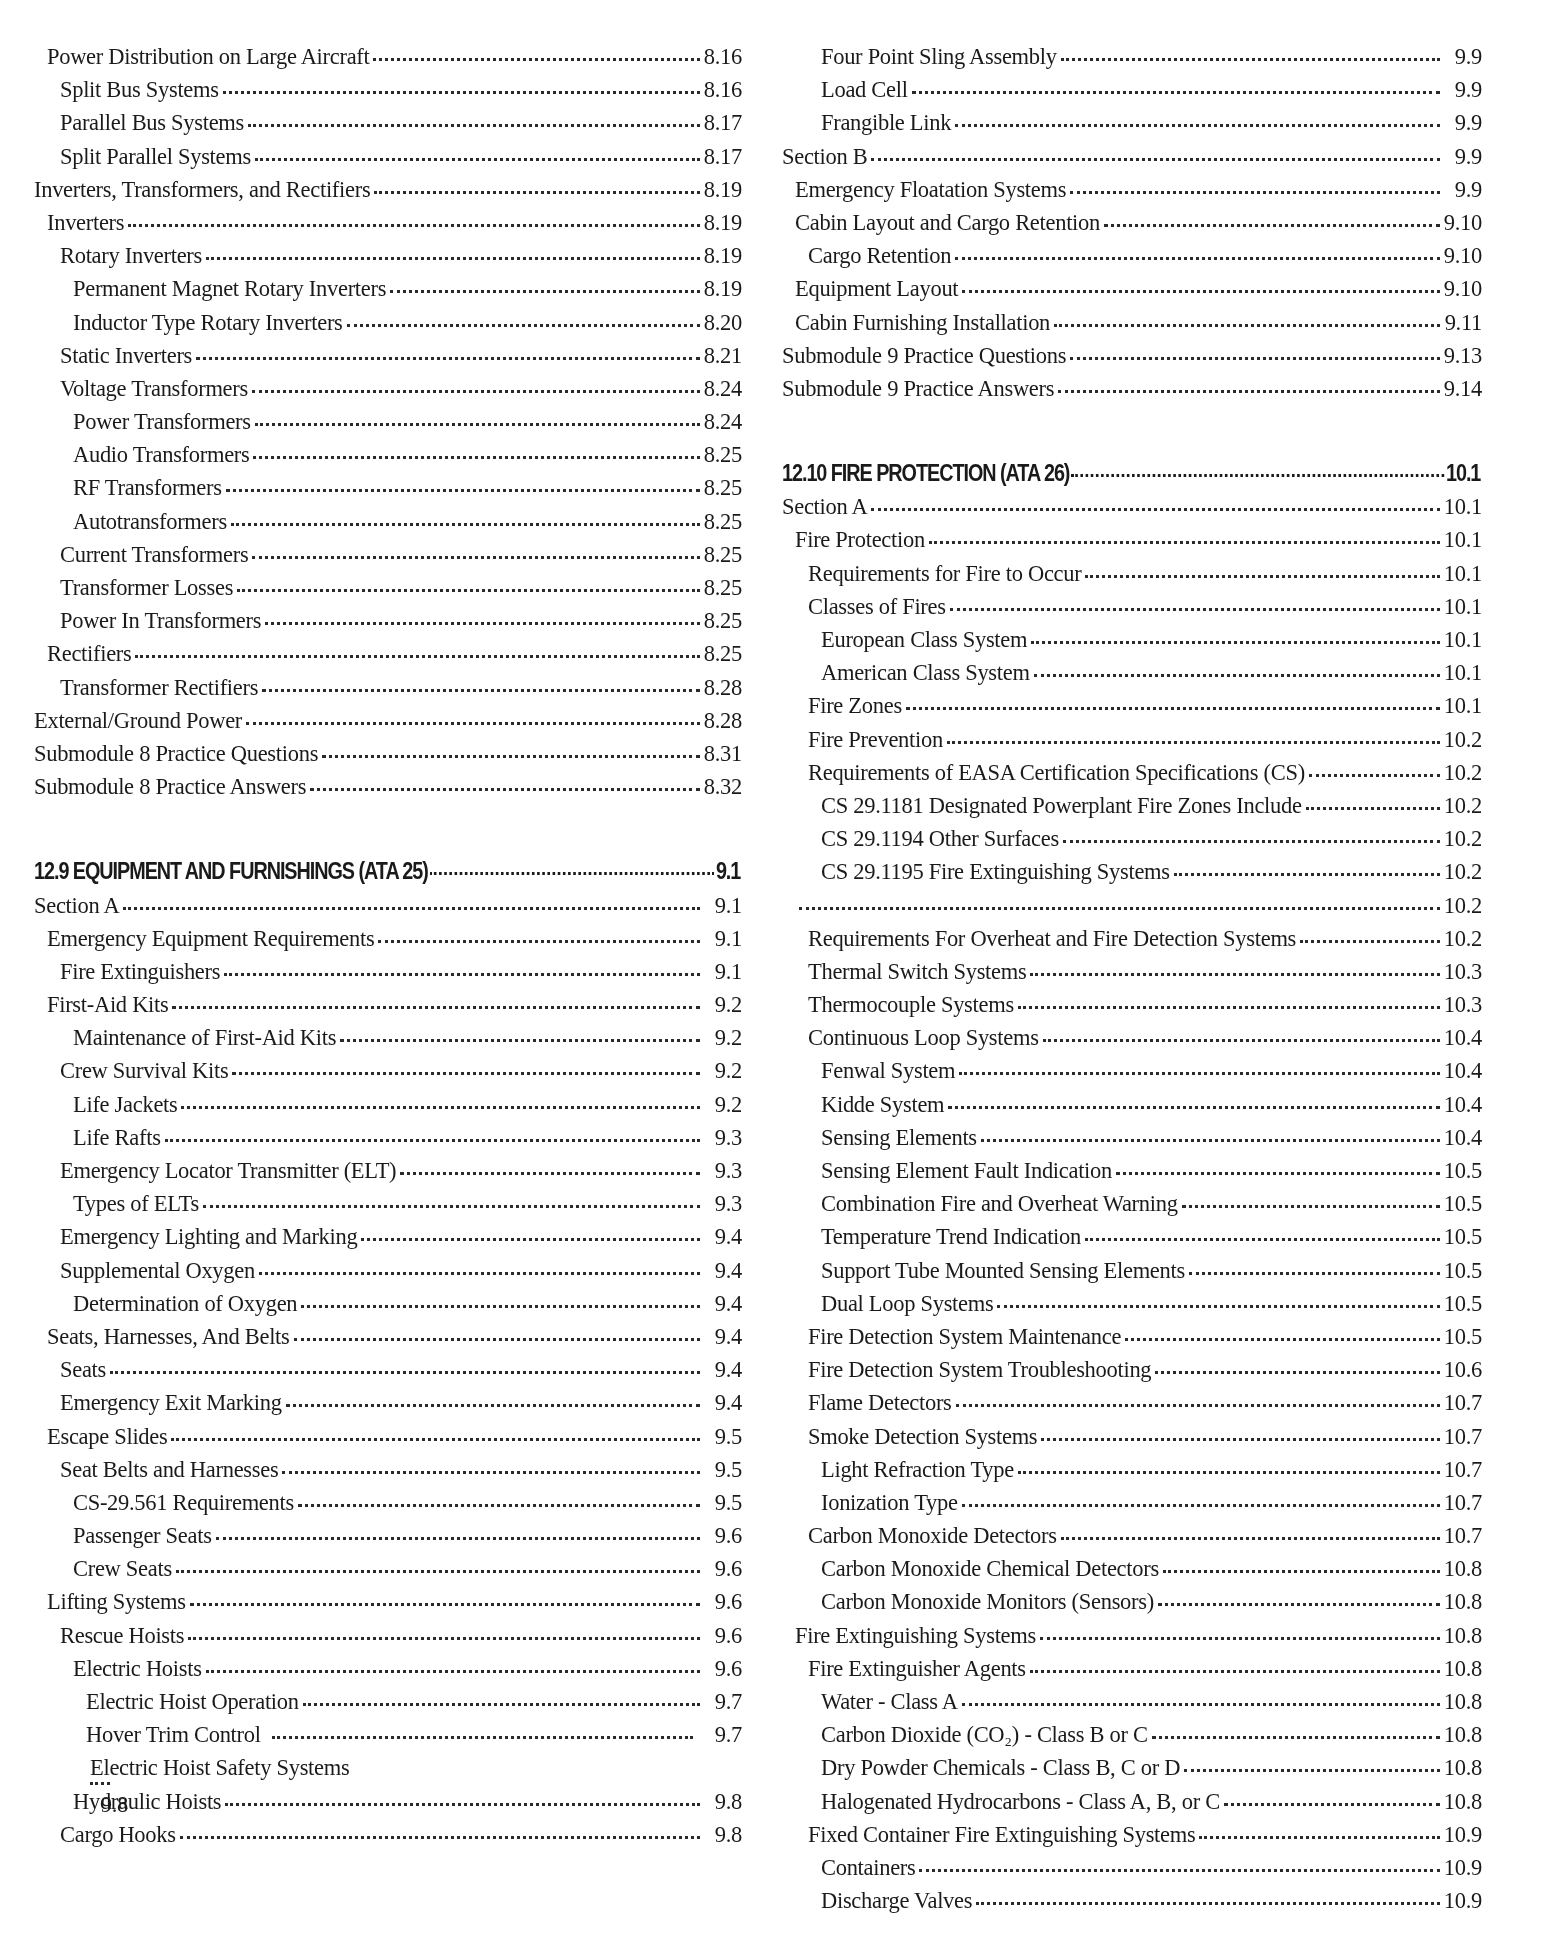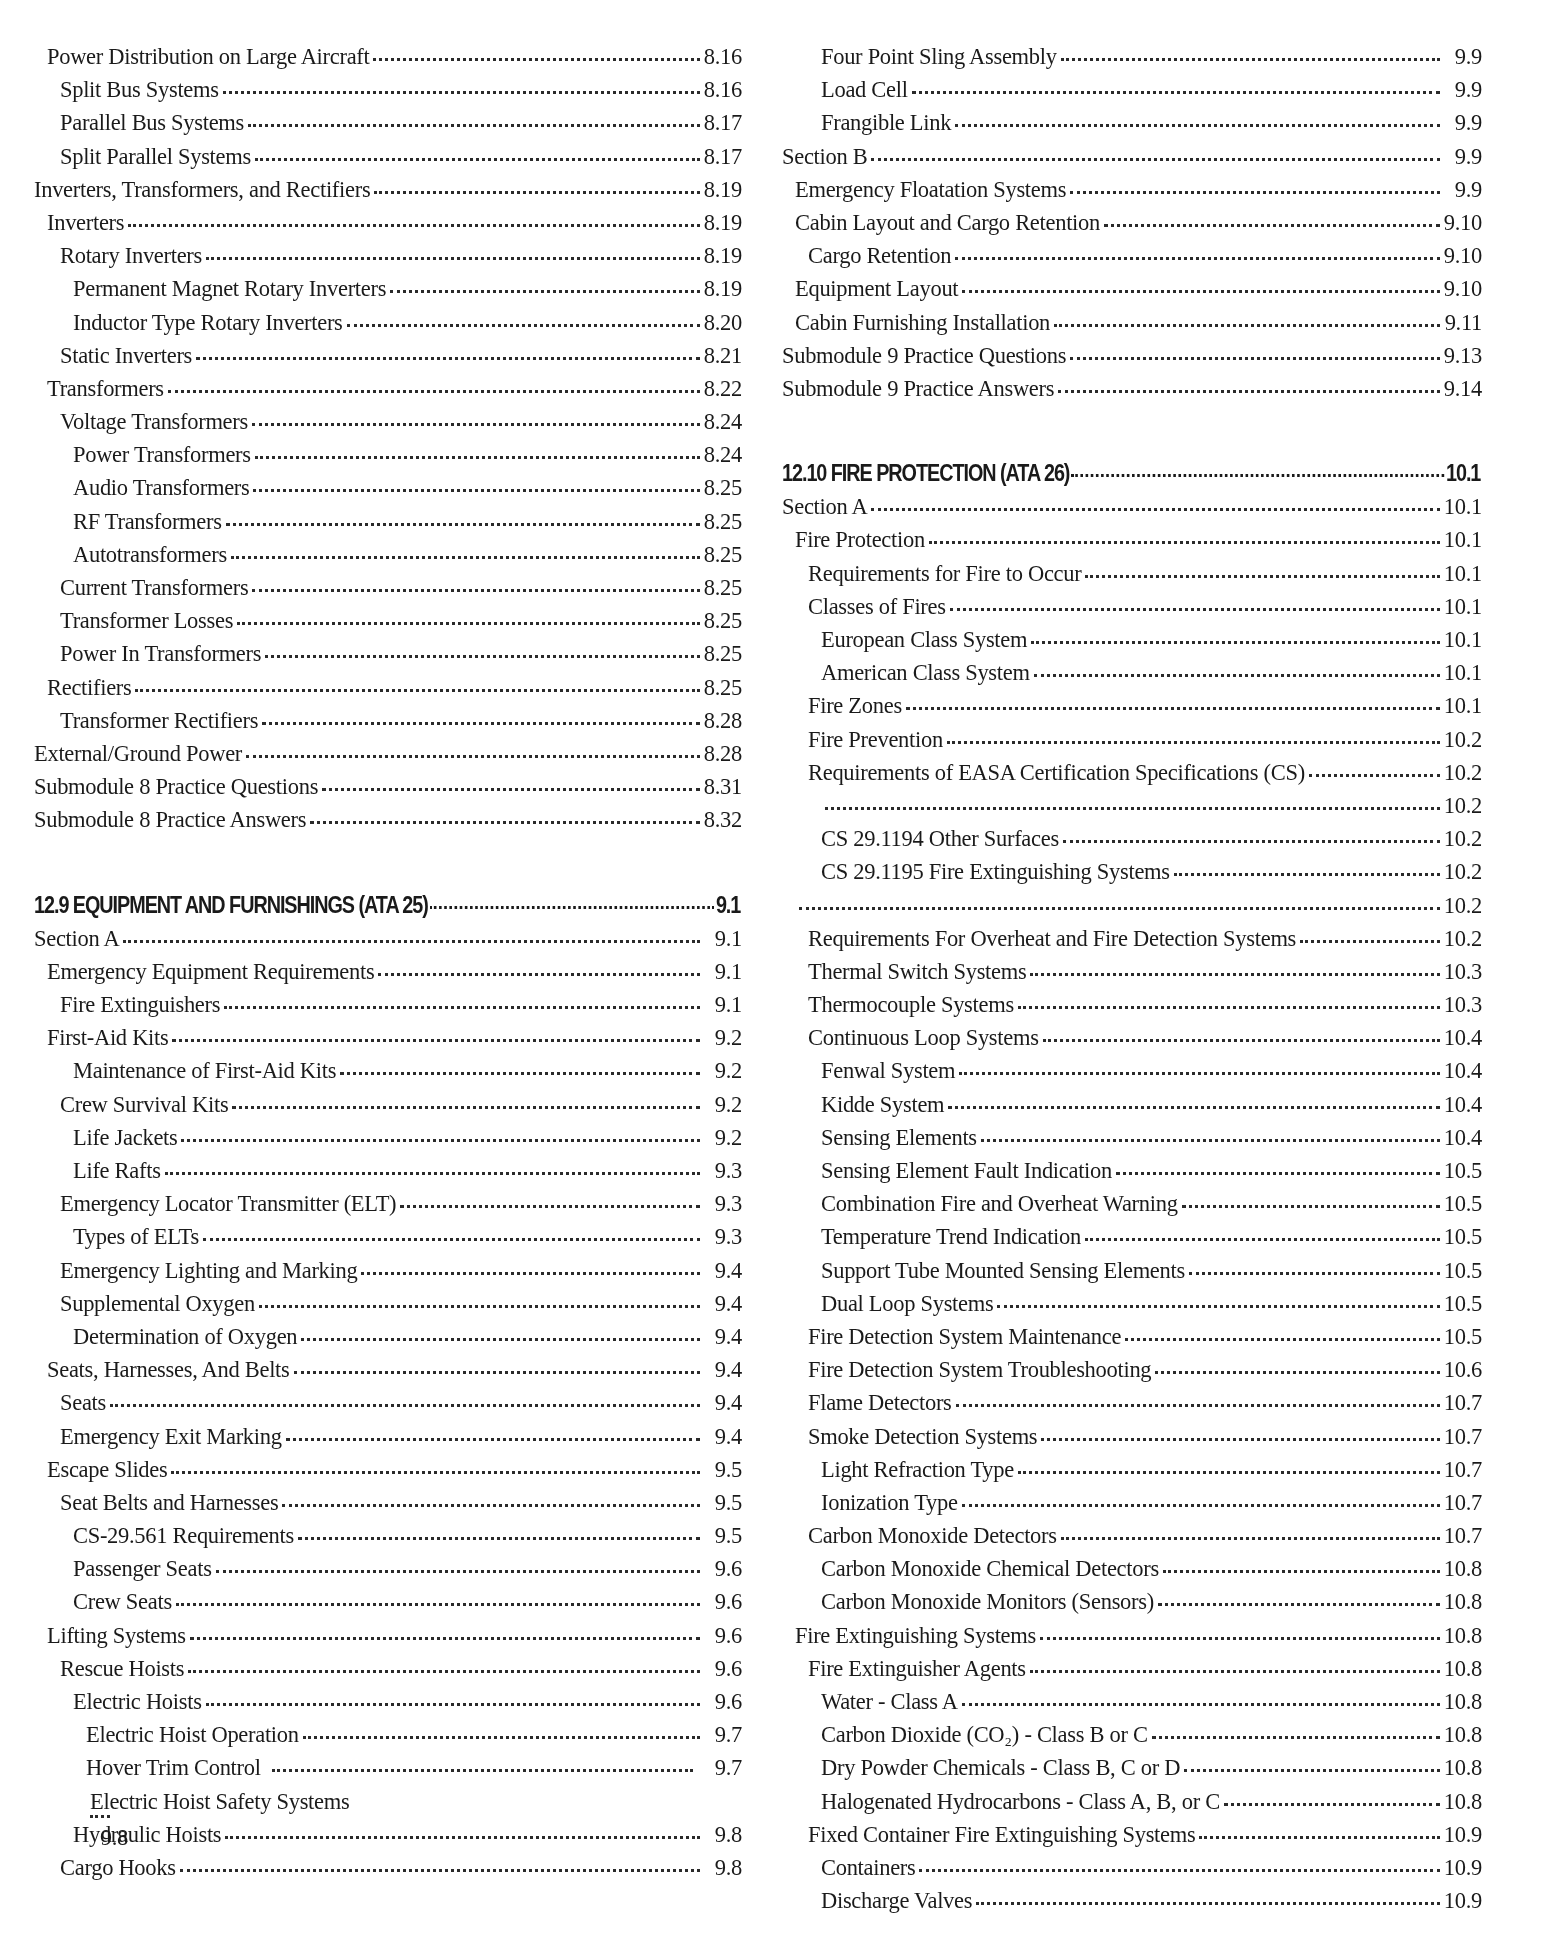--- a/index.html
+++ b/index.html
@@ -83,25 +83,20 @@
         <div class="entry lvl3">
           <span class="title">Inductor Type Rotary Inverters</span>
           <span class="leader"></span>
           <span class="page-num">8.20</span>
         </div>
         <div class="entry lvl2">
           <span class="title">Static Inverters</span>
           <span class="leader"></span>
           <span class="page-num">8.21</span>
         </div>
-        <div class="entry lvl1">
-          <span class="title">Transformers</span>
-          <span class="leader"></span>
-          <span class="page-num">8.22</span>
-        </div>
         <div class="entry lvl2">
           <span class="title">Voltage Transformers</span>
           <span class="leader"></span>
           <span class="page-num">8.24</span>
         </div>
         <div class="entry lvl3">
           <span class="title">Power Transformers</span>
           <span class="leader"></span>
           <span class="page-num">8.24</span>
         </div>
@@ -420,20 +415,21 @@
           <span class="title">Fire Prevention</span>
           <span class="leader"></span>
           <span class="page-num">10.2</span>
         </div>
         <div class="entry lvl2">
           <span class="title">Requirements of EASA Certification Specifications (CS)</span>
           <span class="leader"></span>
           <span class="page-num">10.2</span>
         </div>
         <div class="entry lvl3">
+          <span class="title">CS 29.1181 Designated Powerplant Fire Zones Include</span>
           <span class="leader"></span>
           <span class="page-num">10.2</span>
         </div>
         <div class="entry lvl3">
           <span class="title">CS 29.1194 Other Surfaces</span>
           <span class="leader"></span>
           <span class="page-num">10.2</span>
         </div>
         <div class="entry lvl3">
           <span class="title">CS 29.1195 Fire Extinguishing Systems</span>

